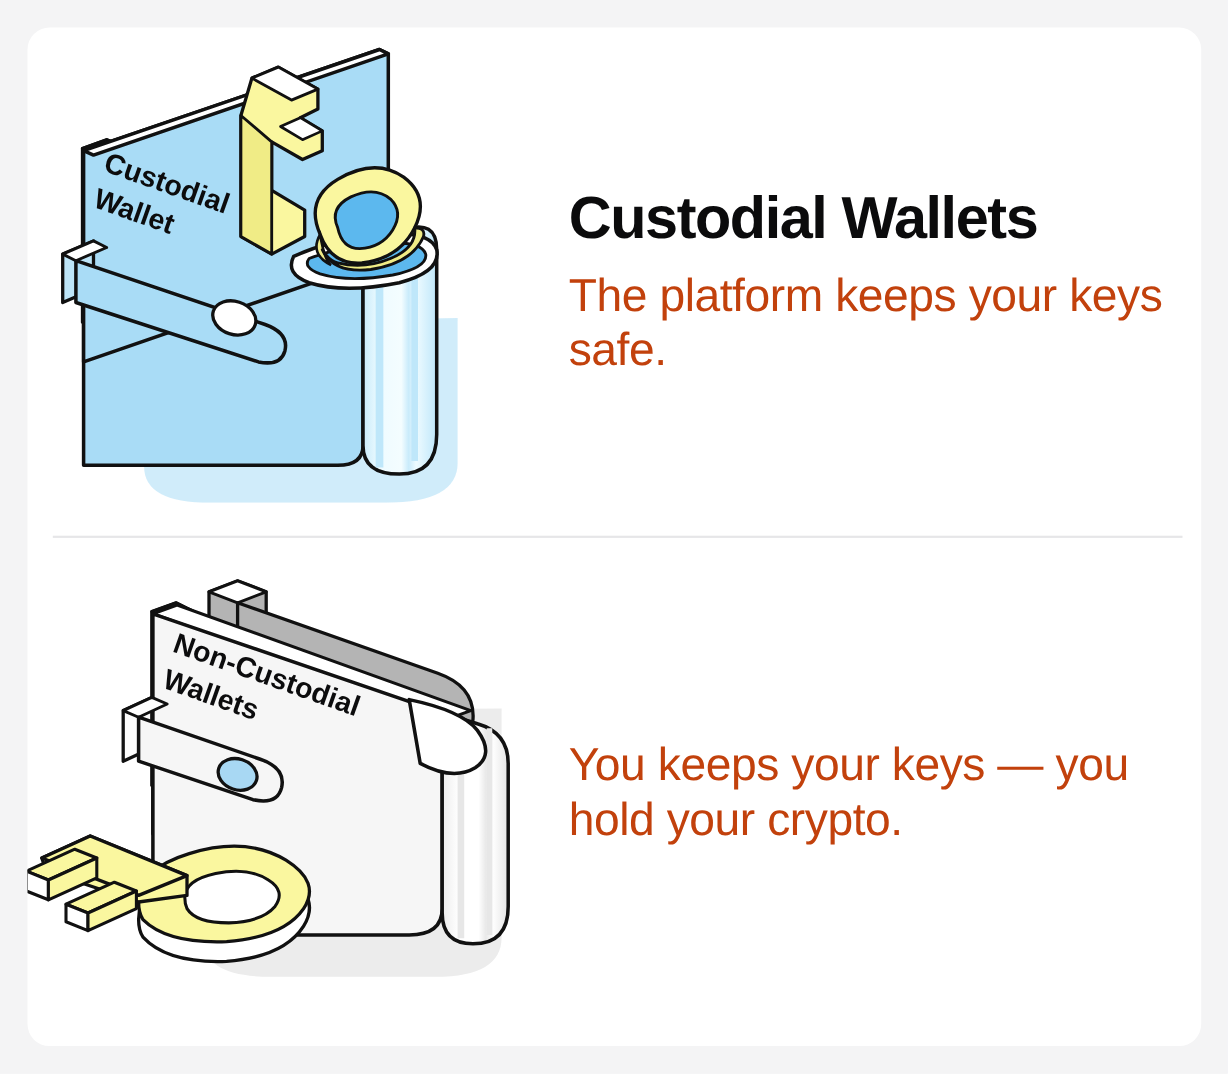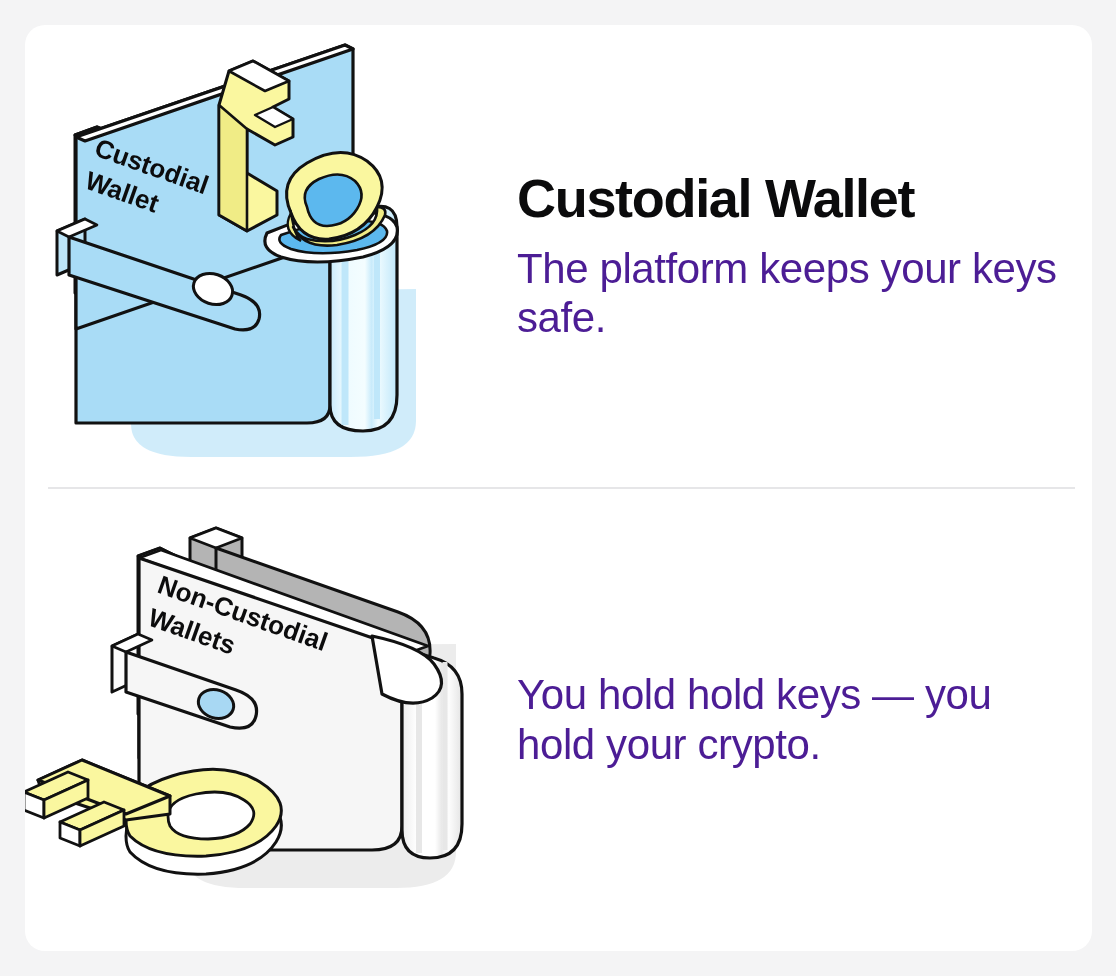--- a/index.html
+++ b/index.html
@@ -74,21 +74,21 @@
     color: #0b0b0c;
     margin: 0 0 18px 0;
     white-space: nowrap;
   }
 
   .body-text {
     font-size: 42px;
     font-weight: 400;
     line-height: 1.17;
     letter-spacing: -0.4px;
-    color: #4c1d95;
+    color: #c2410c;
     margin: 0;
     max-width: 580px;
   }
 
   .text-cell.custodial { padding-left: 22px; }
   .text-cell.noncustodial { padding-left: 22px; }
 
   svg { display: block; }
   .art-svg { position: absolute; }
   .art-svg.custodial { left: 20px; top: 2px; }
@@ -196,21 +196,21 @@
           </g>
 
           <g transform="translate(48,128) rotate(19.5)">
             <text class="wlabel" x="0" y="0" font-size="26">Custodial</text>
             <text class="wlabel" x="2" y="34" font-size="26">Wallet</text>
           </g>
         </svg>
       </div>
 
       <div class="text-cell custodial">
-        <h2 class="heading">Custodial Wallet</h2>
+        <h2 class="heading">Custodial Wallets</h2>
         <p class="body-text">The platform keeps your keys safe.</p>
       </div>
     </div>
 
     <div class="divider"></div>
 
     <div class="row row-noncustodial">
 
       <div class="art-cell">
         <svg class="art-svg noncustodial" width="460" height="410" viewBox="0 0 460 410">
@@ -294,18 +294,18 @@
           </g>
 
           <g transform="translate(136,84) rotate(19.5)">
             <text class="wlabel" x="0" y="0" font-size="26">Non-Custodial</text>
             <text class="wlabel" x="2" y="34" font-size="26">Wallets</text>
           </g>
         </svg>
       </div>
 
       <div class="text-cell noncustodial">
-        <p class="body-text">You hold hold keys — you hold your crypto.</p>
+        <p class="body-text">You keeps your keys — you hold your crypto.</p>
       </div>
     </div>
 
   </div>
 </div>
 
 </body></html>

